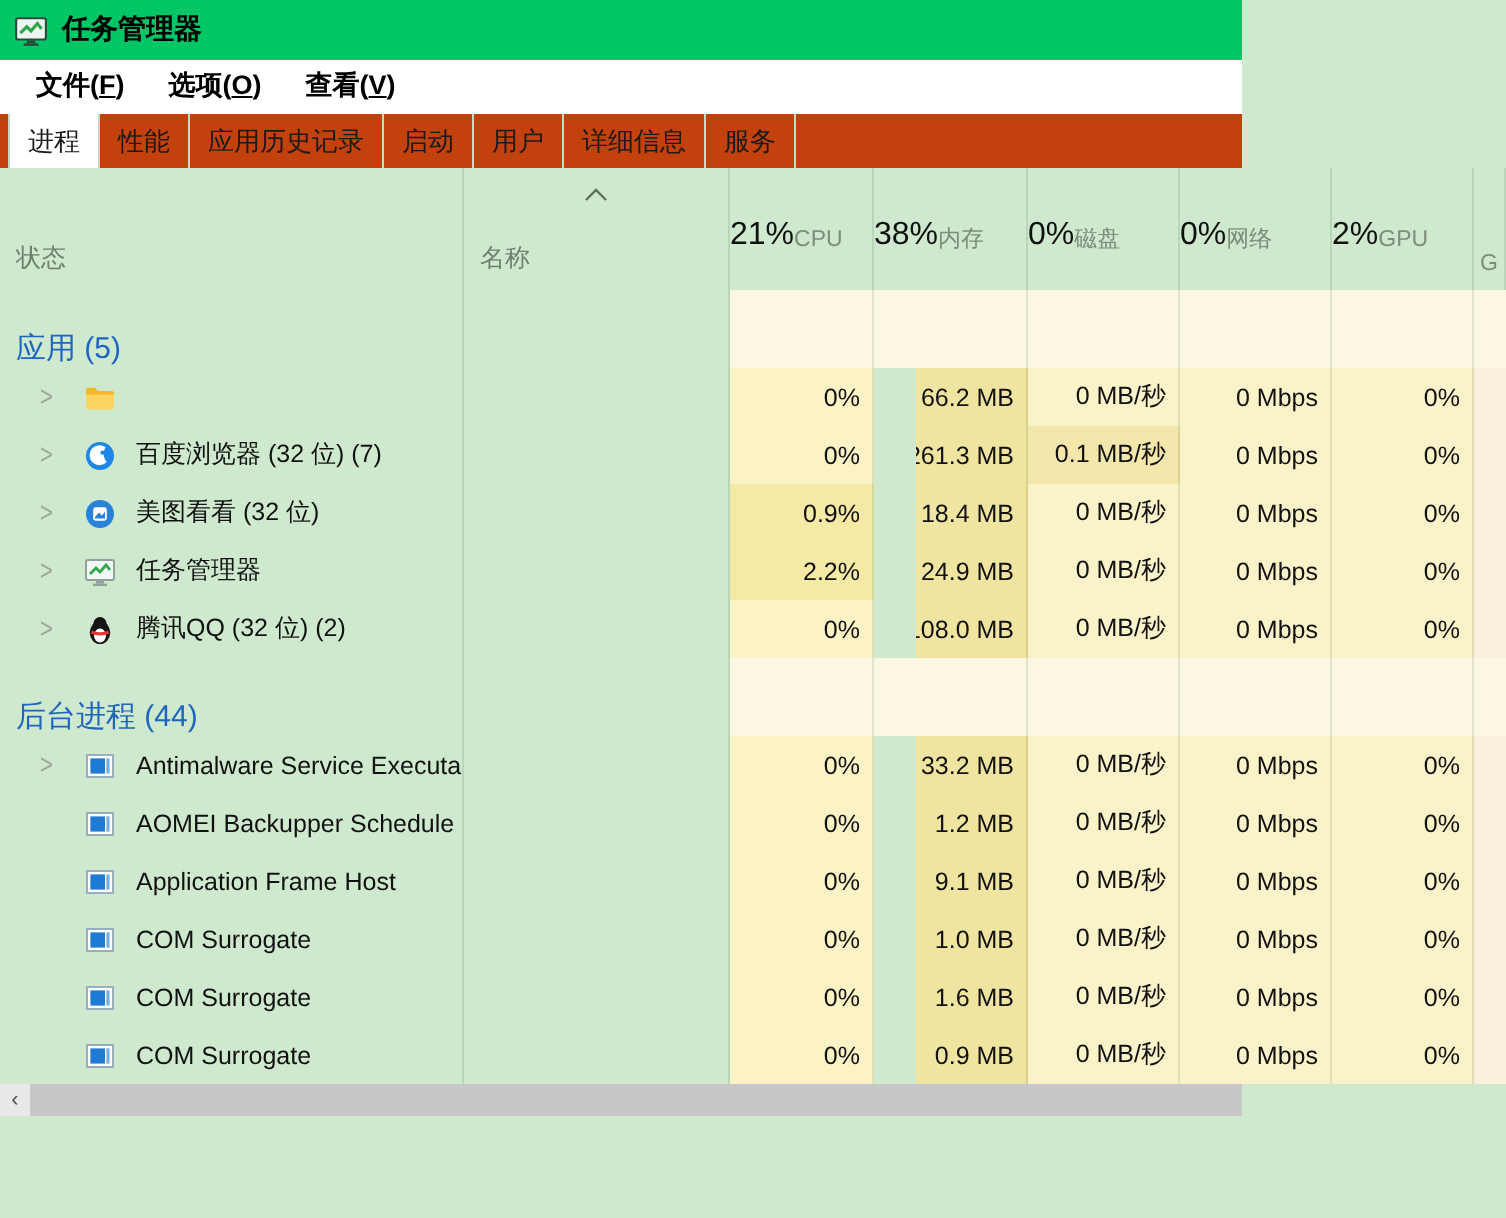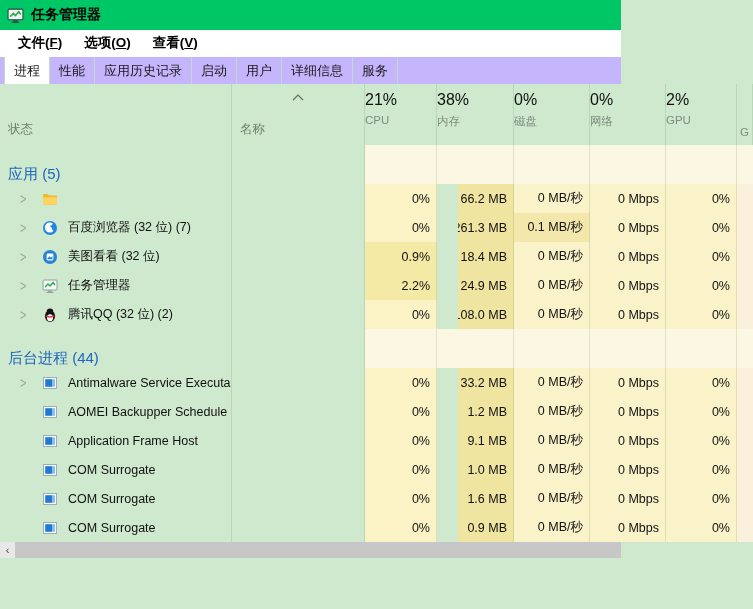--- a/index.html
+++ b/index.html
@@ -24,21 +24,21 @@
     padding-left:8px; gap:2px; flex:0 0 auto;
   }
   .menu-item {
     font-size:13.5px; font-weight:600; color:#000; padding:3px 10px 4px 10px;
     cursor:default;
   }
   .menu-item u { text-decoration:underline; }
 
   
   .tabstrip {
-    height:27px; background:#c4b5fd; display:flex; align-items:stretch;
+    height:27px; background:#c2410c; display:flex; align-items:stretch;
     padding-left:4px; flex:0 0 auto;
   }
   .tab {
     display:flex; align-items:center; padding:0 9px; font-size:13px;
     color:#1a1a1a; border-right:1px solid #c2dcc2; position:relative;
   }
   .tab:first-child { border-left:1px solid #c2dcc2; }
   .tab.active { background:#ffffff; border-left:1px solid #c2dcc2; }
 
   
@@ -49,21 +49,21 @@
   }
   .cell { border-right:1px solid rgba(60,100,60,0.14); overflow:hidden; white-space:nowrap; }
 
   
   .thead { height:61px; background:#cee9cd; position:relative; }
   .thead .cell { position:relative; }
   .sort-caret { position:absolute; top:6px; left:50%; transform:translateX(-50%); }
   .h-bottom-label {
     position:absolute; bottom:7px; left:8px; font-size:12.5px; color:#6f7f6f;
   }
-  .vh { display:flex; flex-direction:column; justify-content:flex-start; align-items:flex-start; padding:6px 6px 0 0; }
+  .vh { display:flex; justify-content:flex-start; align-items:center; padding:6px 6px 0 0; }
   .vh .pct { font-size:16px; color:#111; line-height:20px; }
   .vh .vlabel { font-size:11.5px; color:#7d8d7d; margin-top:4px; }
   .extra-h { display:flex; align-items:flex-end; padding:0 0 7px 3px; font-size:11.5px; color:#7d8d7d; }
 
   
   .grow { height:39px; }
   .grow .name-cell {
     display:flex; align-items:flex-end; padding-left:8px;
     font-size:15px; color:#2066c0;
   }

